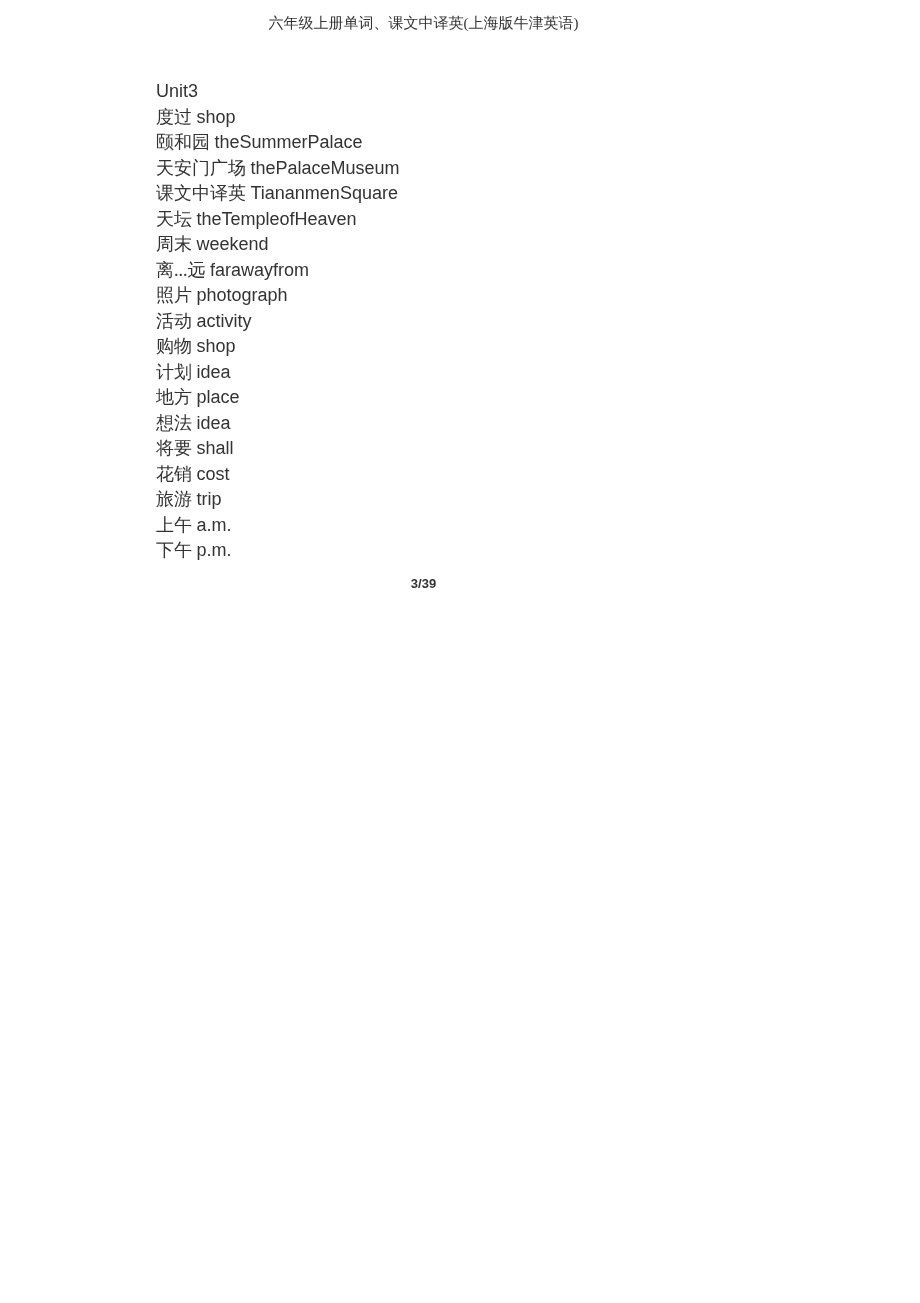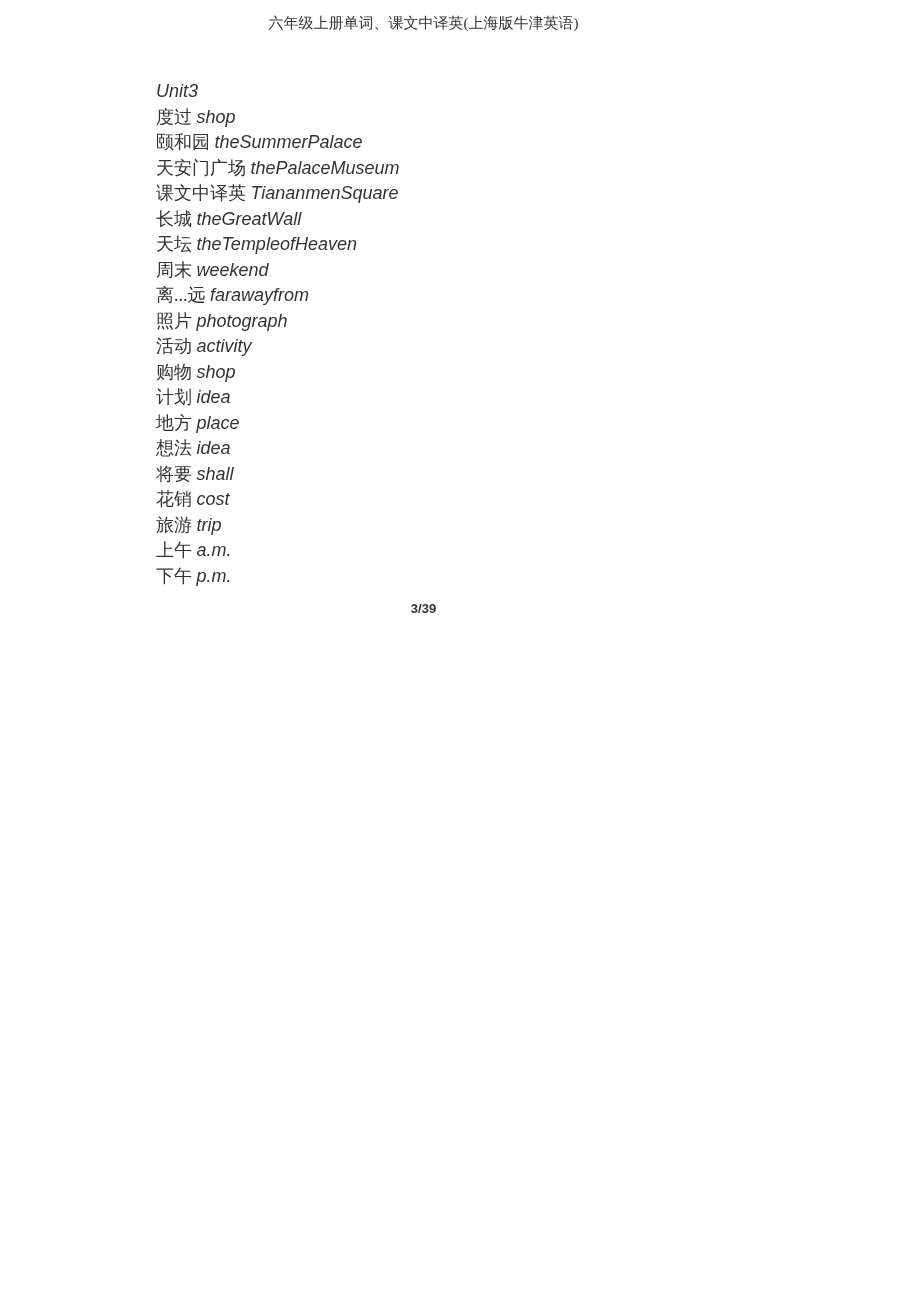--- a/index.html
+++ b/index.html
@@ -28,21 +28,20 @@
       color: #333;
     }
     .content .line {
       white-space: nowrap;
     }
     .cn {
       font-family: "SimSun", "宋体", serif;
     }
     .en {
       font-family: Arial, Helvetica, sans-serif;
-      font-style: italic;
     }
     .footer {
       text-align: center;
       font-size: 13px;
       font-family: Arial, sans-serif;
       font-weight: bold;
       color: #333;
       margin-top: 12px;
     }
   </style>
@@ -50,21 +49,20 @@
 <body>
 
 <div class="page">
   <div class="header">六年级上册单词、课文中译英(上海版牛津英语)</div>
   <div class="content">
       <div class="line"><span class="cn"></span><span class="en">Unit3</span></div>
       <div class="line"><span class="cn">度过 </span><span class="en">shop</span></div>
       <div class="line"><span class="cn">颐和园 </span><span class="en">theSummerPalace</span></div>
       <div class="line"><span class="cn">天安门广场 </span><span class="en">thePalaceMuseum</span></div>
       <div class="line"><span class="cn">课文中译英 </span><span class="en">TiananmenSquare</span></div>
-      <div class="line"><span class="cn">长城 </span><span class="en">theGreatWall</span></div>
       <div class="line"><span class="cn">天坛 </span><span class="en">theTempleofHeaven</span></div>
       <div class="line"><span class="cn">周末 </span><span class="en">weekend</span></div>
       <div class="line"><span class="cn">离...远 </span><span class="en">farawayfrom</span></div>
       <div class="line"><span class="cn">照片 </span><span class="en">photograph</span></div>
       <div class="line"><span class="cn">活动 </span><span class="en">activity</span></div>
       <div class="line"><span class="cn">购物 </span><span class="en">shop</span></div>
       <div class="line"><span class="cn">计划 </span><span class="en">idea</span></div>
       <div class="line"><span class="cn">地方 </span><span class="en">place</span></div>
       <div class="line"><span class="cn">想法 </span><span class="en">idea</span></div>
       <div class="line"><span class="cn">将要 </span><span class="en">shall</span></div>

